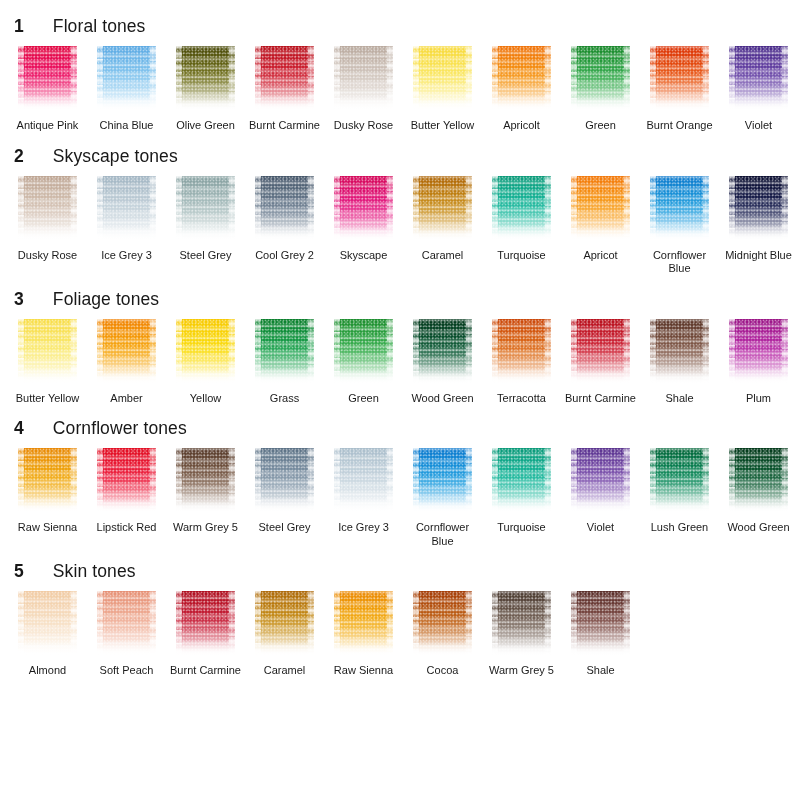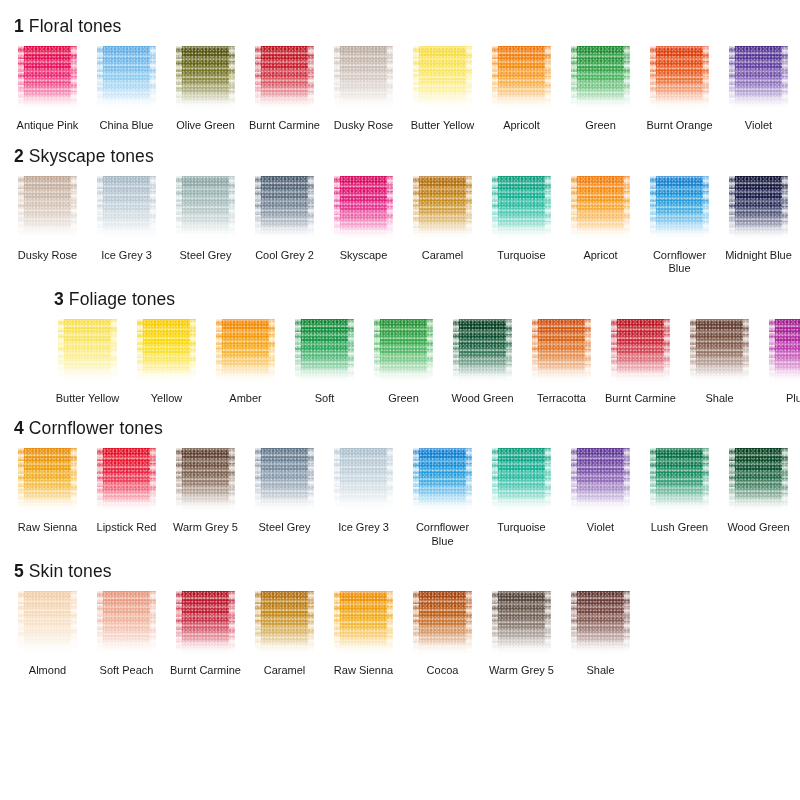--- a/index.html
+++ b/index.html
@@ -29,20 +29,21 @@
     padding-left: 14px;
     line-height: 20px;
     white-space: nowrap;
   }
   .group-heading .gnum {
     font-weight: 700;
     margin-right: 5px;
   }
   .group-heading .gname {
     font-weight: 400;
+    margin-left: 24px;
   }
 
   .swatch-row {
     display: flex;
     width: 800px;
     padding-left: 8px;
   }
   .cell {
     width: 79px;
     flex: 0 0 79px;
@@ -387,70 +388,70 @@
             <div class="streaks" style="background-position-y: 0px;"></div>
             <div class="grain"></div>
             <div class="edgeL"></div>
             <div class="edgeR"></div>
             <div class="fade"></div>
           </div>
           <div class="label">Midnight Blue</div>
         </div>
       </div>
     </div>
-    <div class="group" style="margin-top: 13px; padding-left: 40px;">
+    <div class="group" style="margin-top: 13px;">
       <div class="group-heading"><span class="gnum">3</span><span class="gname">Foliage tones</span></div>
       <div class="swatch-row" style="margin-top: 10px;">
         <div class="cell">
           <div class="swatch">
             <div class="wash base" style="background: rgb(250, 232, 106);"></div>
             <div class="wash deep" style="background: rgb(250, 232, 106);"></div>
             <div class="streaks" style="background-position-y: 0px;"></div>
             <div class="grain"></div>
             <div class="edgeL"></div>
             <div class="edgeR"></div>
             <div class="fade"></div>
           </div>
           <div class="label">Butter Yellow</div>
         </div>
         <div class="cell">
           <div class="swatch">
+            <div class="wash base" style="background: rgb(246, 164, 9);"></div>
+            <div class="wash deep" style="background: rgb(246, 164, 9);"></div>
+            <div class="streaks" style="background-position-y: 6px;"></div>
+            <div class="grain"></div>
+            <div class="edgeL"></div>
+            <div class="edgeR"></div>
+            <div class="fade"></div>
+          </div>
+          <div class="label">Amber</div>
+        </div>
+        <div class="cell">
+          <div class="swatch">
             <div class="wash base" style="background: rgb(250, 219, 7);"></div>
             <div class="wash deep" style="background: rgb(250, 219, 7);"></div>
             <div class="streaks" style="background-position-y: 3px;"></div>
             <div class="grain"></div>
             <div class="edgeL"></div>
             <div class="edgeR"></div>
             <div class="fade"></div>
           </div>
           <div class="label">Yellow</div>
         </div>
         <div class="cell">
           <div class="swatch">
-            <div class="wash base" style="background: rgb(246, 164, 9);"></div>
-            <div class="wash deep" style="background: rgb(246, 164, 9);"></div>
-            <div class="streaks" style="background-position-y: 6px;"></div>
-            <div class="grain"></div>
-            <div class="edgeL"></div>
-            <div class="edgeR"></div>
-            <div class="fade"></div>
-          </div>
-          <div class="label">Amber</div>
-        </div>
-        <div class="cell">
-          <div class="swatch">
             <div class="wash base" style="background: rgb(23, 160, 74);"></div>
             <div class="wash deep" style="background: rgb(23, 160, 74);"></div>
             <div class="streaks" style="background-position-y: 0px;"></div>
             <div class="grain"></div>
             <div class="edgeL"></div>
             <div class="edgeR"></div>
             <div class="fade"></div>
           </div>
-          <div class="label">Soft</div>
+          <div class="label">Grass</div>
         </div>
         <div class="cell">
           <div class="swatch">
             <div class="wash base" style="background: rgb(53, 173, 76);"></div>
             <div class="wash deep" style="background: rgb(53, 173, 76);"></div>
             <div class="streaks" style="background-position-y: 3px;"></div>
             <div class="grain"></div>
             <div class="edgeL"></div>
             <div class="edgeR"></div>
             <div class="fade"></div>

